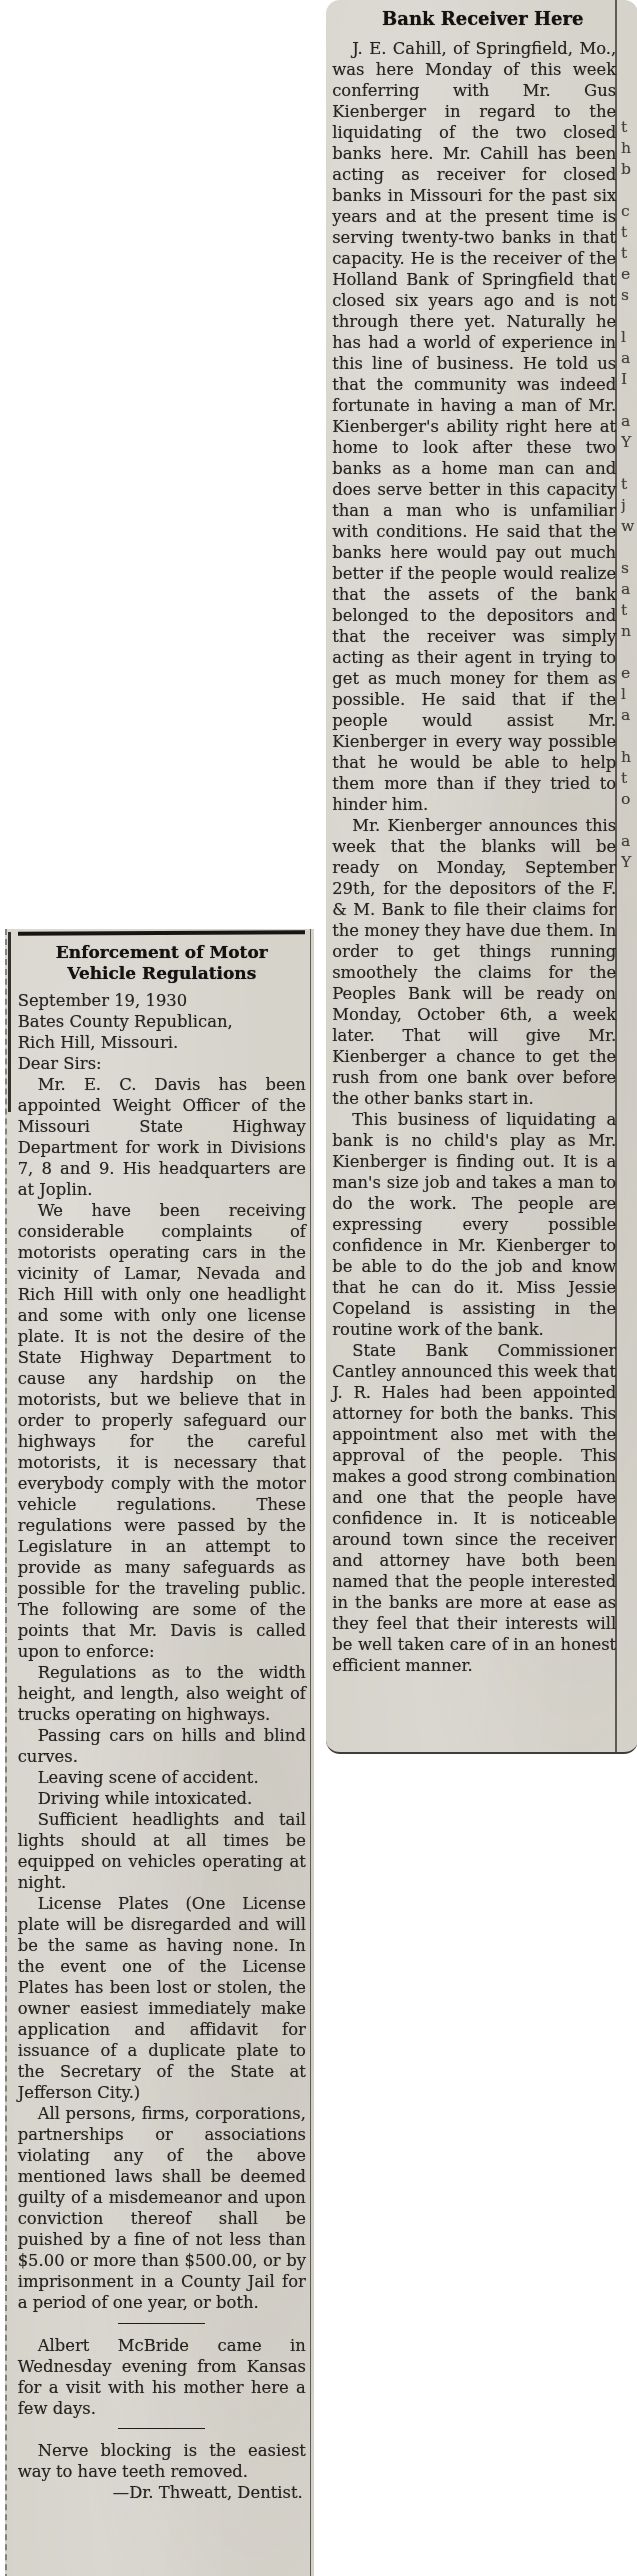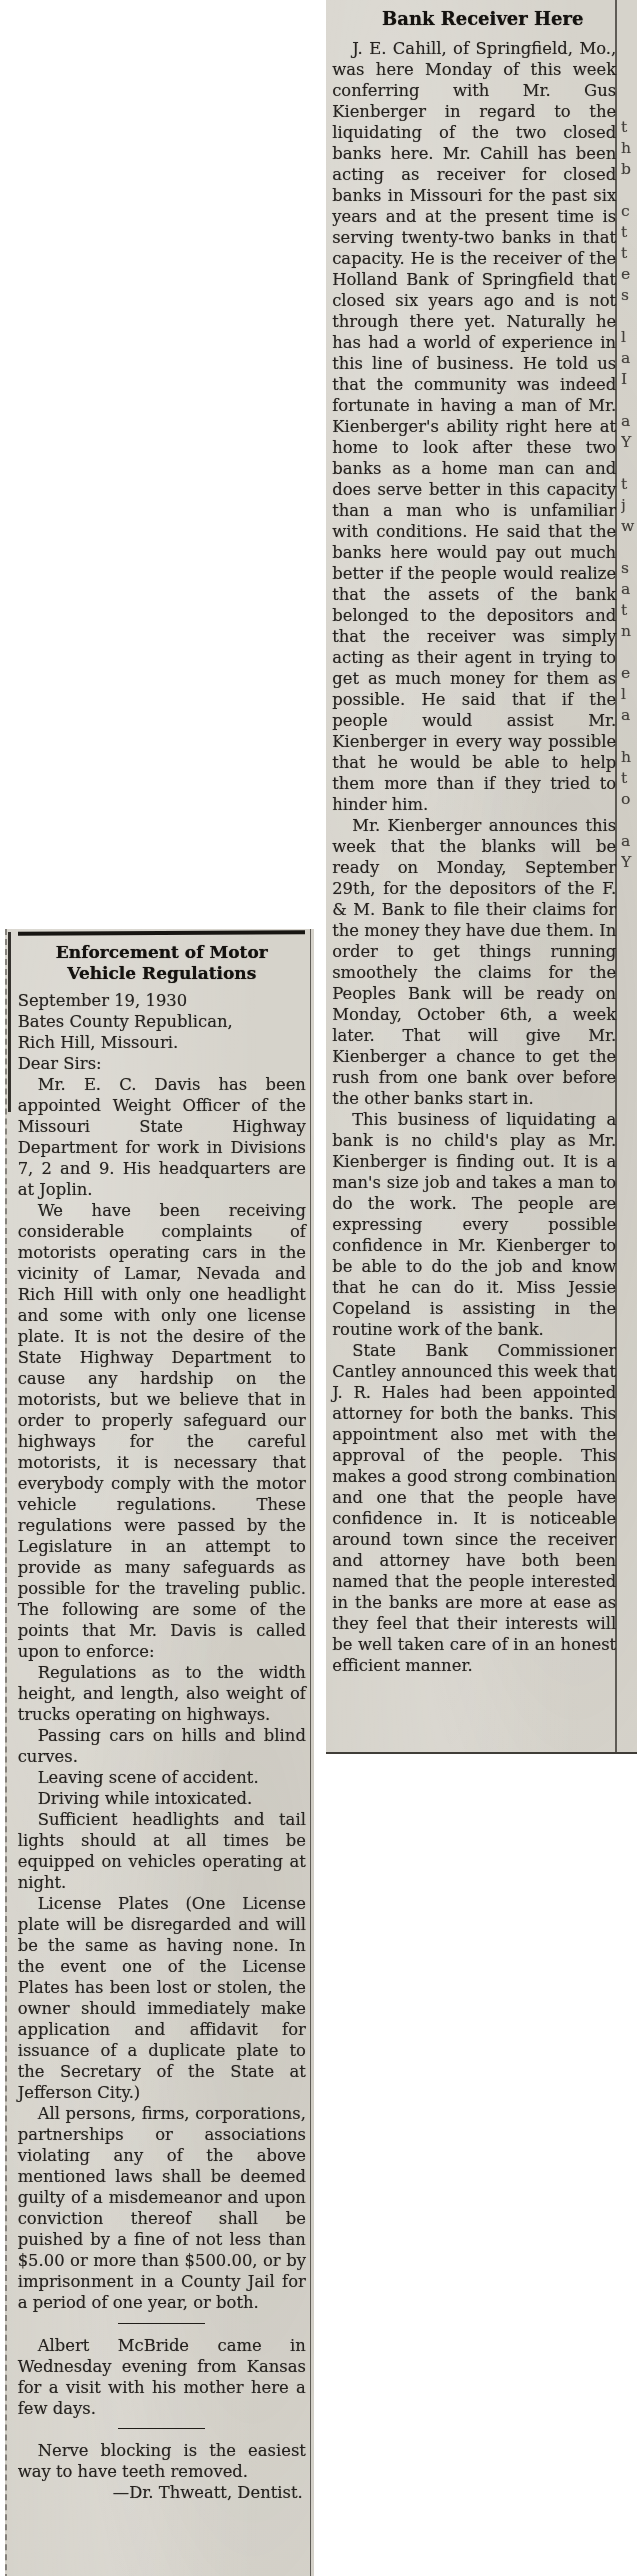--- a/index.html
+++ b/index.html
@@ -23,20 +23,21 @@
   }
   .clip-left{
     left:4.7px; top:929px; width:309px; height:1691px;
     padding:0 7.8px 0 11px; box-sizing:border-box;
     border-left:2.3px dashed rgba(35,32,28,0.45);
   }
   .clip-right{
     left:326px; top:0; width:312px; height:1754px;
     padding:4.7px 4.7px 0 6.2px; box-sizing:border-box;
     border-bottom:2.3px solid rgba(25,22,18,0.8);
+    border-radius:14px;
   }
   .clip-left::after, .vrule{
     content:"";
     position:absolute; top:0; bottom:0; right:2.3px; width:1.6px;
     background:rgba(30,27,23,0.65);
   }
   .vrule{ left:289px; right:auto; top:0; bottom:0; }
   .top-border{
     height:3.9px; background:#171512; margin:1.6px 1.6px 7.8px 0;
     transform:rotate(-0.25deg);
@@ -81,28 +82,28 @@
   <div class="side-bar-seg"></div>
 
   <h2 class="headline">Enforcement of Motor Vehicle Regulations</h2>
 
   <div class="dateline">September 19, 1930</div>
   <div class="addr">Bates County Republican,</div>
   <div class="addr">Rich Hill, Missouri.</div>
   <div class="addr">Dear Sirs:</div>
 
   <div class="body-text">
-    <p>Mr. E. C. Davis has been appointed Weight Officer of the Missouri State Highway Department for work in Divisions 7, 2 and 9. His headquarters are at Joplin.</p>
+    <p>Mr. E. C. Davis has been appointed Weight Officer of the Missouri State Highway Department for work in Divisions 7, 8 and 9. His headquarters are at Joplin.</p>
     <p>We have been receiving considerable complaints of motorists operating cars in the vicinity of Lamar, Nevada and Rich Hill with only one headlight and some with only one license plate. It is not the desire of the State Highway Department to cause any hardship on the motorists, but we believe that in order to properly safeguard our highways for the careful motorists, it is necessary that everybody comply with the motor vehicle regulations. These regulations were passed by the Legislature in an attempt to provide as many safeguards as possible for the traveling public. The following are some of the points that Mr. Davis is called upon to enforce:</p>
     <p>Regulations as to the width height, and length, also weight of trucks operating on highways.</p>
     <p>Passing cars on hills and blind curves.</p>
     <p>Leaving scene of accident.</p>
     <p>Driving while intoxicated.</p>
     <p>Sufficient headlights and tail lights should at all times be equipped on vehicles operating at night.</p>
-    <p>License Plates (One License plate will be disregarded and will be the same as having none. In the event one of the License Plates has been lost or stolen, the owner should immediately make application and affidavit for issuance of a duplicate plate to the Secretary of the State at Jefferson City.)</p>
+    <p>License Plates (One License plate will be disregarded and will be the same as having none. In the event one of the License Plates has been lost or stolen, the owner easiest immediately make application and affidavit for issuance of a duplicate plate to the Secretary of the State at Jefferson City.)</p>
     <p>All persons, firms, corporations, partnerships or associations violating any of the above mentioned laws shall be deemed guilty of a misdemeanor and upon conviction thereof shall be puished by a fine of not less than $5.00 or more than $500.00, or by imprisonment in a County Jail for a period of one year, or both.</p>
   </div>
 
 
   <hr class="rule">
 
   <div class="body-text">
     <p>Albert McBride came in Wednesday evening from Kansas for a visit with his mother here a few days.</p>
   </div>
 

